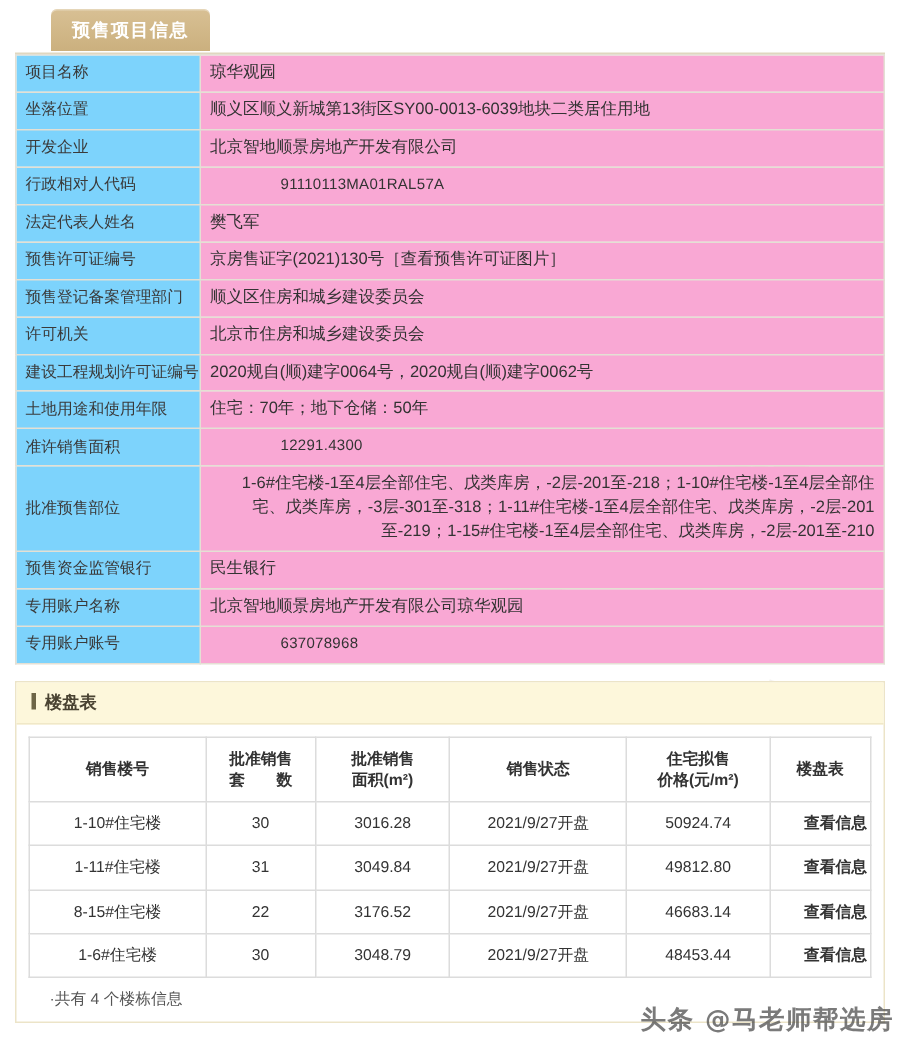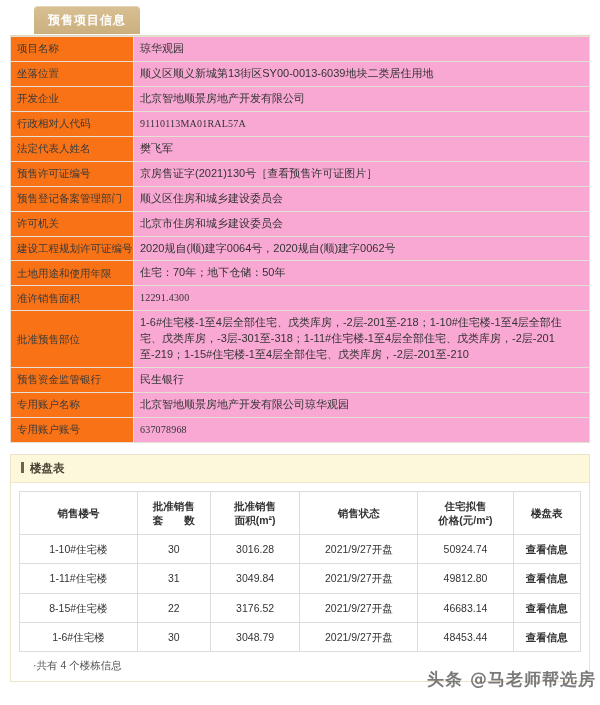--- a/index.html
+++ b/index.html
@@ -92,36 +92,38 @@
   .infotable td {
     border: 1px solid #e4e0d4;
     padding: 4px 6px;
     font-size: 11px;
     line-height: 1.45;
     vertical-align: middle;
     background: #f9a8d4;
   }
   .infotable td.lbl {
     width: 110px;
-    background: #f97316;
+    background: #7dd3fc;
     color: #3a3a3a;
     font-weight: normal;
     white-space: nowrap;
     font-size: 10.5px;
   }
   .infotable td.val {
     color: #333333;
   }
   .val .mono {
-    font-family: Liberation Serif, serif;
+    font-family: Liberation Sans, sans-serif;
     font-size: 10px;
     letter-spacing: 0.2px;
+    margin-left: 47px;
   }
   .multiline {
     line-height: 1.5;
+    text-align: right;
   }
 
   
   .panel {
     margin: 11px 10px 0 10px;
     border: 1px solid #ece4c8;
     background: #ffffff;
   }
   .panel-head {
     background: #fdf7db;
@@ -162,20 +164,21 @@
     background: #ffffff;
     padding: 7px 2px;
   }
   .dtable td {
     padding: 7px 2px;
   }
   .dtable .viewlink {
     font-weight: bold;
     color: #333333;
     cursor: pointer;
+    text-align: right;
   }
   .totalline {
     text-align: left;
     padding: 7px 2px 4px 14px;
     font-size: 10.5px;
     color: #555555;
   }
 </style>
 </head>
 <body>

